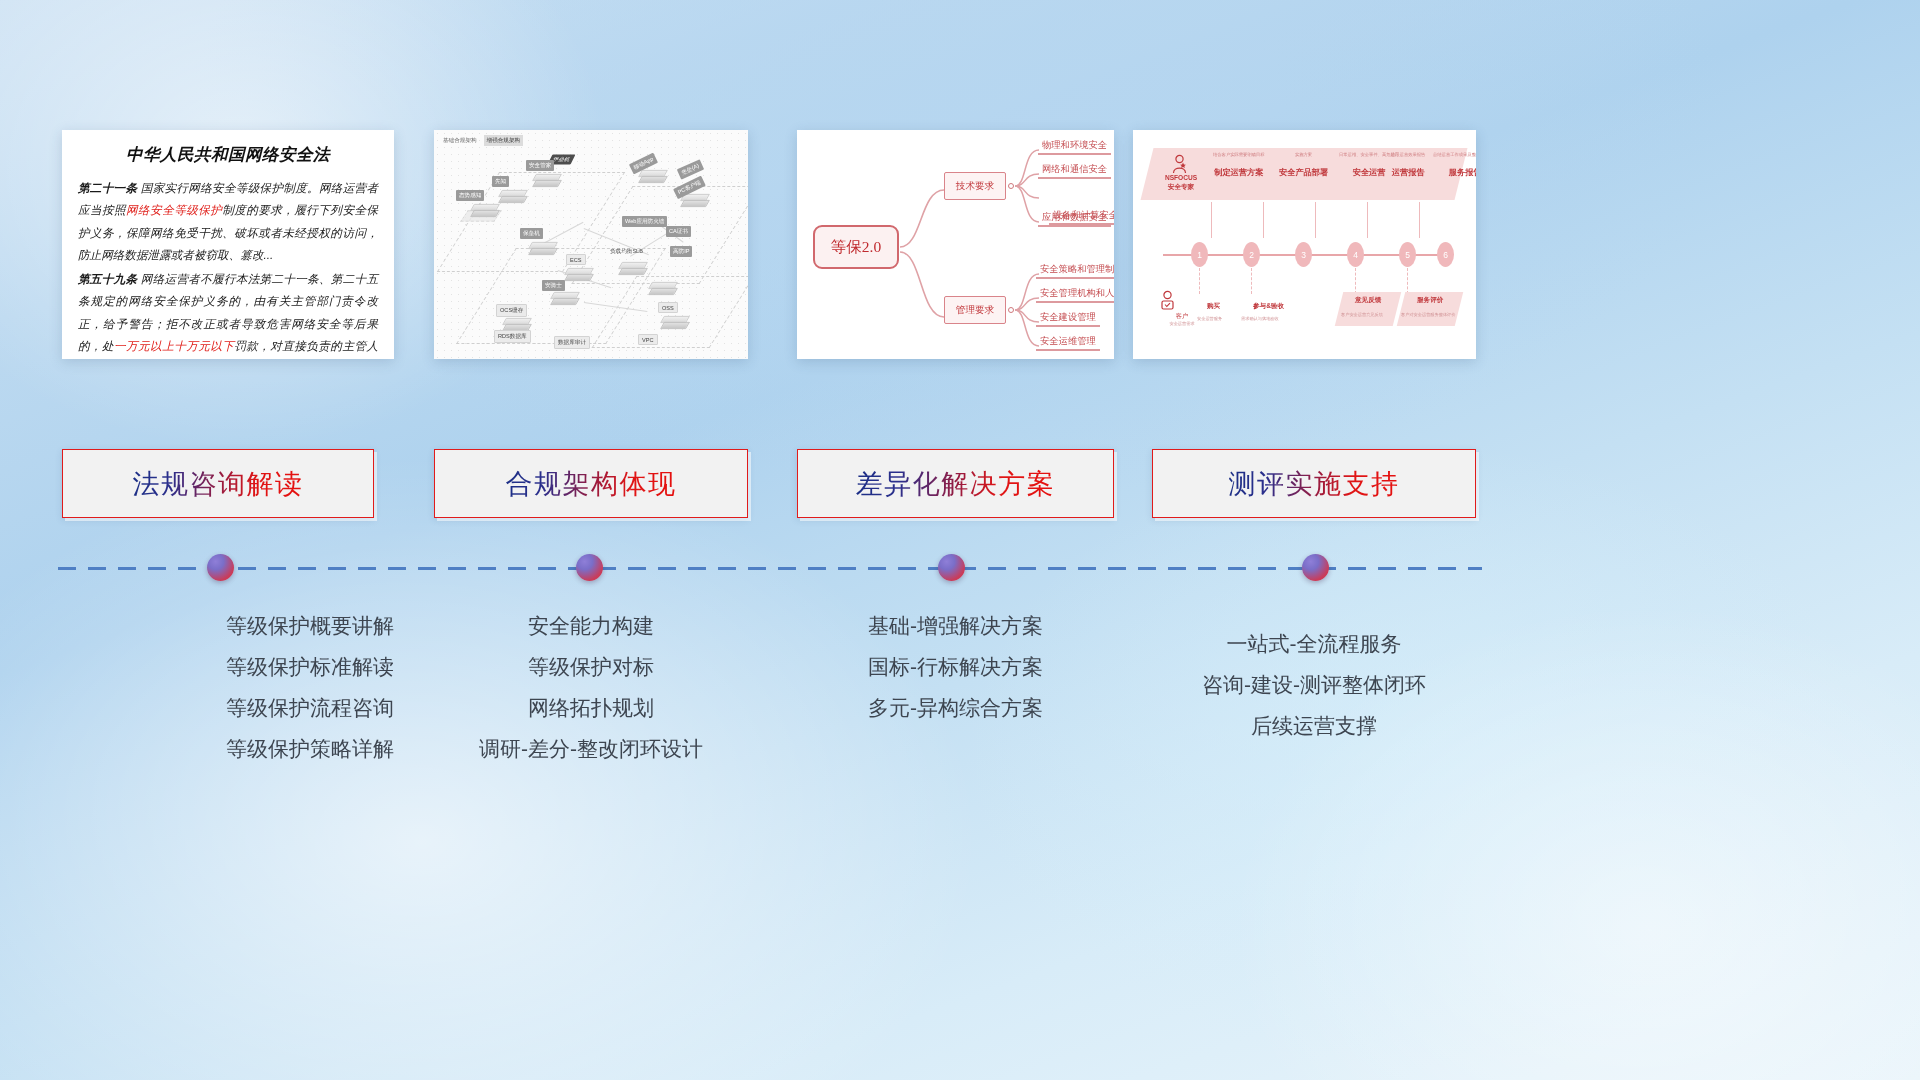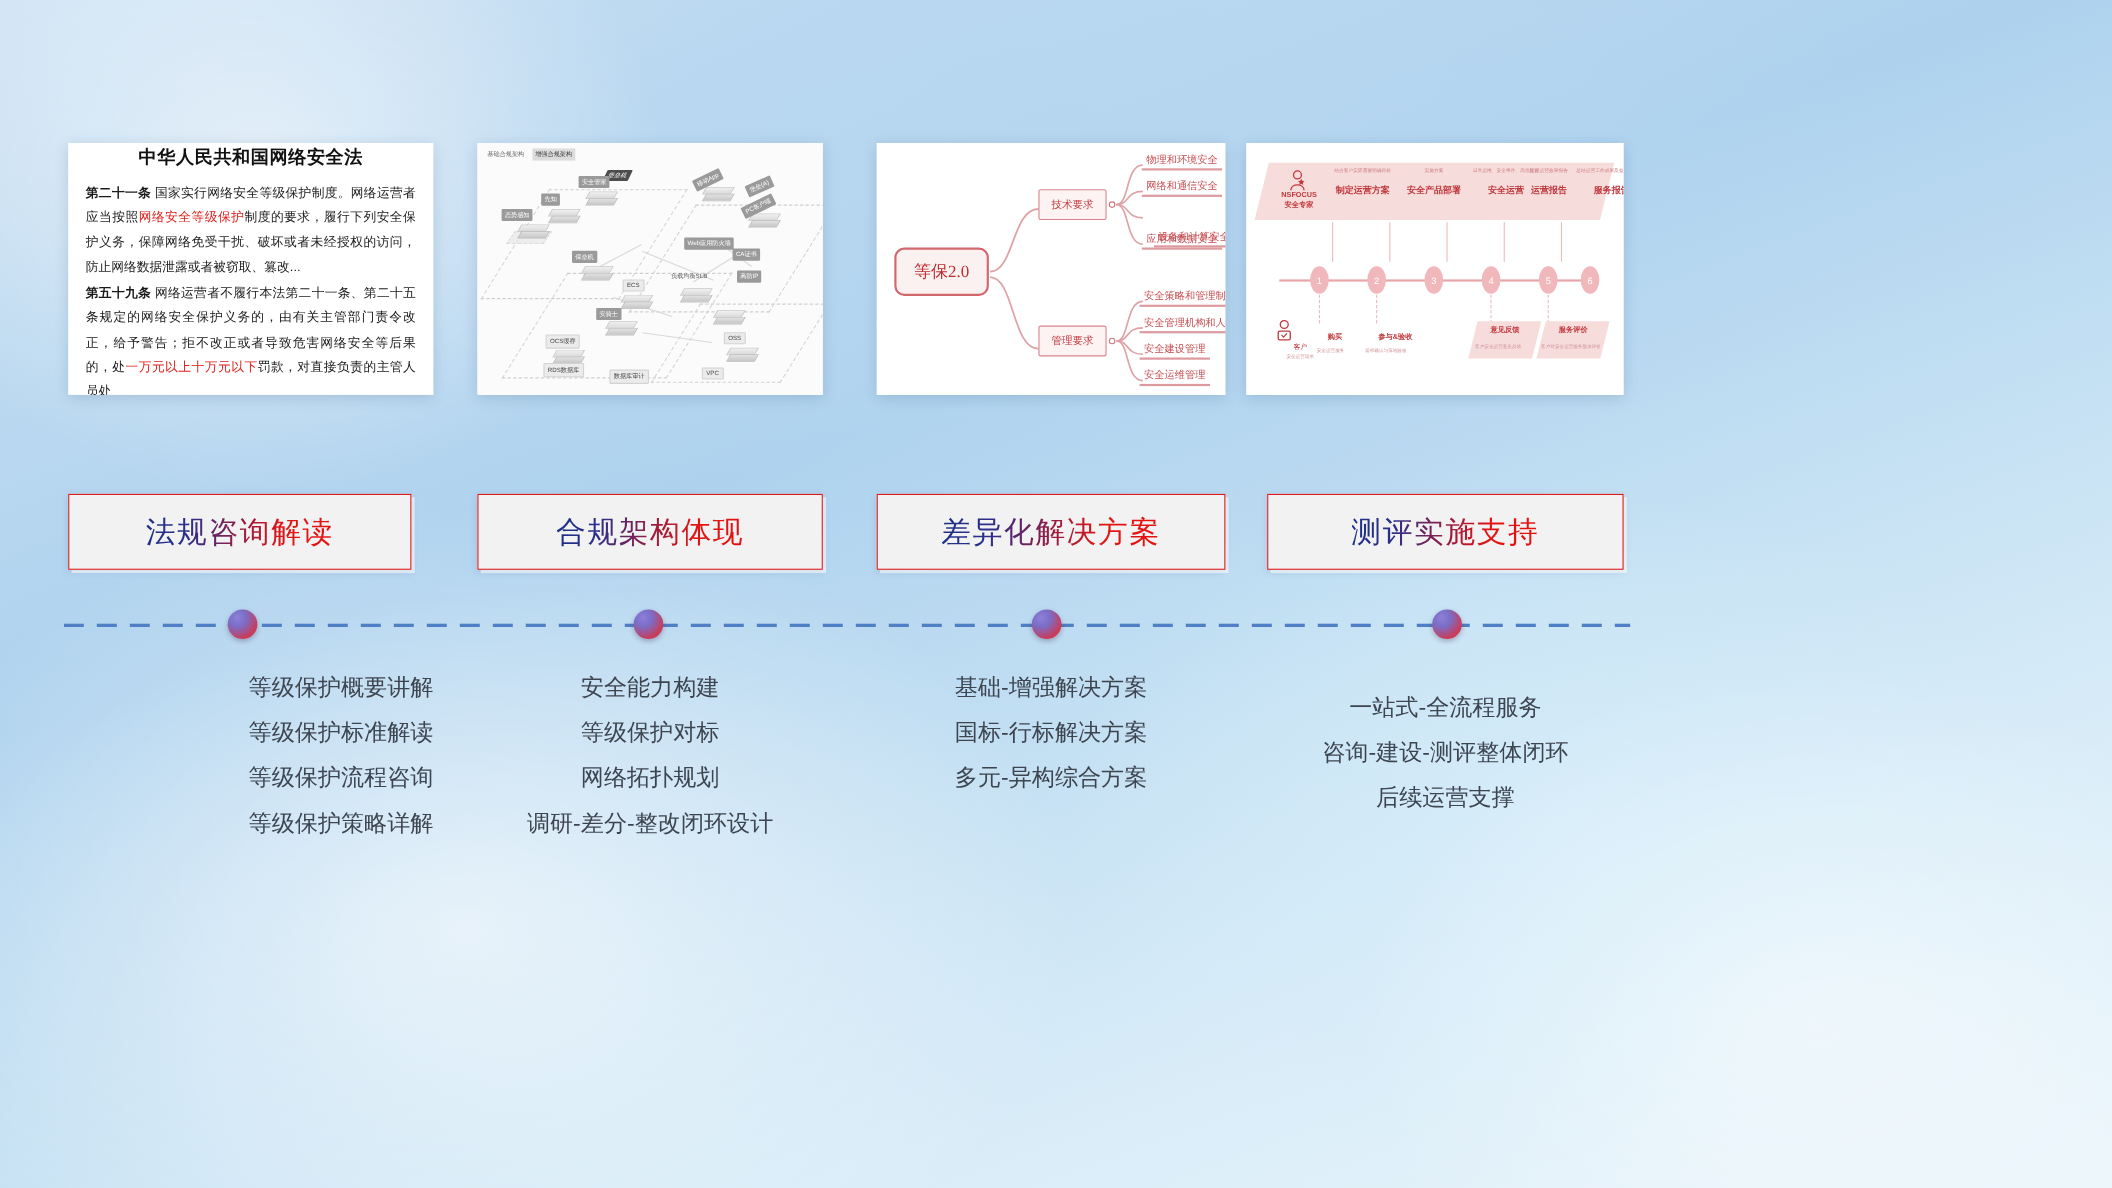--- a/index.html
+++ b/index.html
@@ -21,21 +21,21 @@
   
   .cards { position:absolute; left:0; top:0; width:1920px; height:400px; }
   .card { position:absolute; background:#fff; overflow:hidden;
           box-shadow: 0 3px 12px rgba(40,70,110,0.18); }
   #card1 { left:62px;   top:130px; width:332px; height:229px; }
   #card2 { left:434px;  top:130px; width:314px; height:229px; }
   #card3 { left:797px;  top:130px; width:317px; height:229px; }
   #card4 { left:1133px; top:130px; width:343px; height:229px; }
 
   
-  .law { padding:2px 16px 10px 16px; }
+  .law { padding:14px 16px 10px 16px;font-style:italic; }
   .law-title { text-align:center; font-weight:bold; font-size:16.5px; color:#111;
                letter-spacing:.5px; margin-bottom:11px; }
   .law-p { font-size:11.6px; line-height:1.92; color:#1a1a1a; text-align:justify; }
   .law-p b { font-weight:bold; }
   .law-p .rd { color:#e0201b; }
   .law-p + .law-p { margin-top:2px; }
 
   
   .arch { position:relative; width:100%; height:100%;
           background:#fbfbfb;

